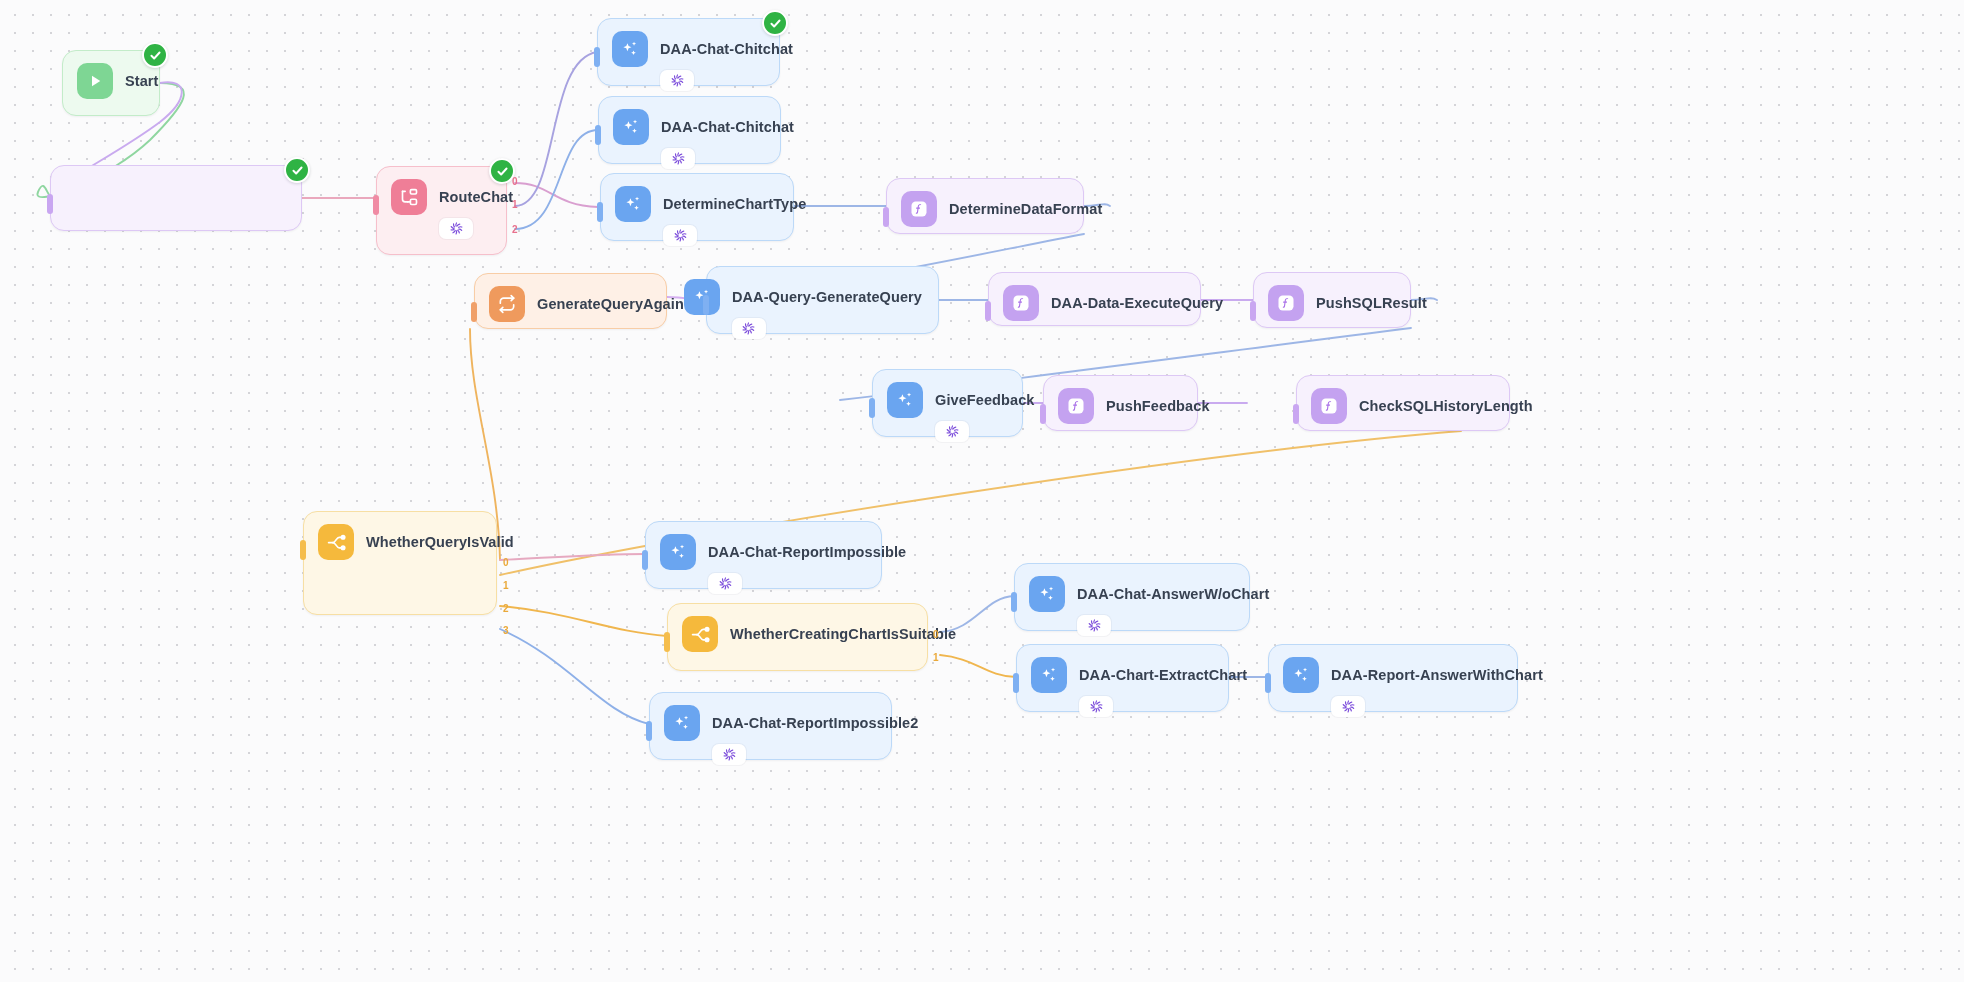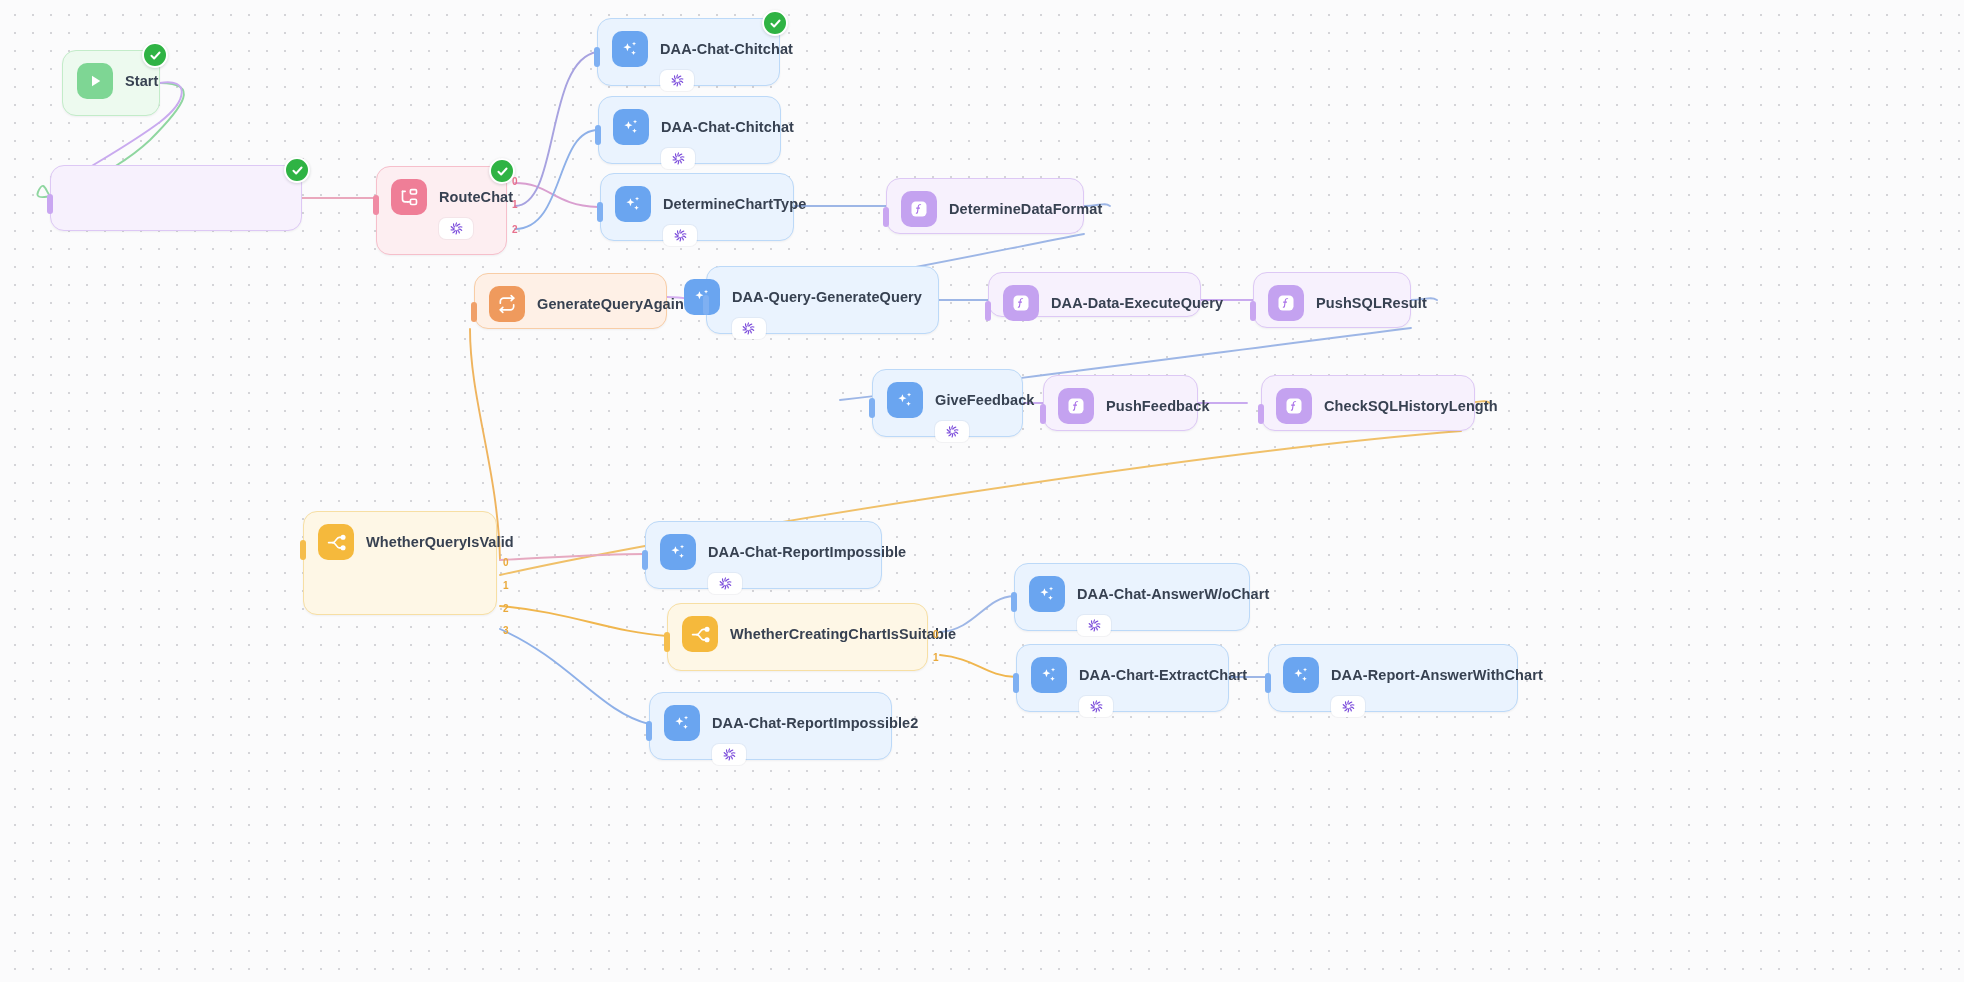--- a/index.html
+++ b/index.html
@@ -319,21 +319,21 @@
                 <path d="M11.4 19.6c.8-1.7 1-3.2.5-4.4"></path>
                 <path d="M7 18c1.7-.8 2.8-1.9 3.2-3.2"></path>
                 <path d="M4.4 14c1.8.3 3.3-.1 4.2-1"></path>
                 <path d="M4.6 9.3c1.1 1.6 2.4 2.4 3.7 2.5"></path>
                 <path d="M7.8 5.6c-.1 1.9.4 3.3 1.4 4.2"></path>
               </g>
             </svg>
           </div>
         </div>
       </div>
-      <div class="node code" style="left: 988px; top: 272px; width: 213px; height: 45px;">
+      <div class="node code" style="left: 988px; top: 272px; width: 213px; height: 54px;">
         <div class="port in" style="background: rgb(201, 166, 241);"></div>
         <div class="body">
           <div class="row1">
             <div class="ico">
               <svg class="gi" width="20" height="20" viewBox="0 0 24 24">
                 <rect x="3" y="3" width="18" height="18" rx="5" fill="#fff"></rect>
                 <path d="M14.2 7.6c-.5-.3-1.1-.4-1.6-.1-.5.3-.7.9-.8 1.5l-.15 1.1h1.6l-.2 1.5h-1.6l-.6 4.2c-.12.85-.5 1.5-1.2 1.8-.55.24-1.15.16-1.6-.12l.55-1.25c.2.1.42.12.6.02.2-.12.28-.38.33-.7l.58-3.95H8.5l.2-1.5h1.6l.17-1.25c.14-1.05.6-1.95 1.5-2.4.92-.46 1.95-.3 2.72.25z" fill="#a970e8"></path>
               </svg>
             </div>
             <div class="ntitle">DAA-Data-ExecuteQuery</div>
@@ -392,21 +392,21 @@
             <div class="ico">
               <svg class="gi" width="20" height="20" viewBox="0 0 24 24">
                 <rect x="3" y="3" width="18" height="18" rx="5" fill="#fff"></rect>
                 <path d="M14.2 7.6c-.5-.3-1.1-.4-1.6-.1-.5.3-.7.9-.8 1.5l-.15 1.1h1.6l-.2 1.5h-1.6l-.6 4.2c-.12.85-.5 1.5-1.2 1.8-.55.24-1.15.16-1.6-.12l.55-1.25c.2.1.42.12.6.02.2-.12.28-.38.33-.7l.58-3.95H8.5l.2-1.5h1.6l.17-1.25c.14-1.05.6-1.95 1.5-2.4.92-.46 1.95-.3 2.72.25z" fill="#a970e8"></path>
               </svg>
             </div>
             <div class="ntitle">PushFeedback</div>
           </div>
         </div>
       </div>
-      <div class="node code" style="left: 1261px; top: 375px; width: 214px; height: 56px;">
+      <div class="node code" style="left: 1296px; top: 375px; width: 214px; height: 56px;">
         <div class="port in" style="background: rgb(201, 166, 241);"></div>
         <div class="body">
           <div class="row1">
             <div class="ico">
               <svg class="gi" width="20" height="20" viewBox="0 0 24 24">
                 <rect x="3" y="3" width="18" height="18" rx="5" fill="#fff"></rect>
                 <path d="M14.2 7.6c-.5-.3-1.1-.4-1.6-.1-.5.3-.7.9-.8 1.5l-.15 1.1h1.6l-.2 1.5h-1.6l-.6 4.2c-.12.85-.5 1.5-1.2 1.8-.55.24-1.15.16-1.6-.12l.55-1.25c.2.1.42.12.6.02.2-.12.28-.38.33-.7l.58-3.95H8.5l.2-1.5h1.6l.17-1.25c.14-1.05.6-1.95 1.5-2.4.92-.46 1.95-.3 2.72.25z" fill="#a970e8"></path>
               </svg>
             </div>
             <div class="ntitle">CheckSQLHistoryLength</div>

